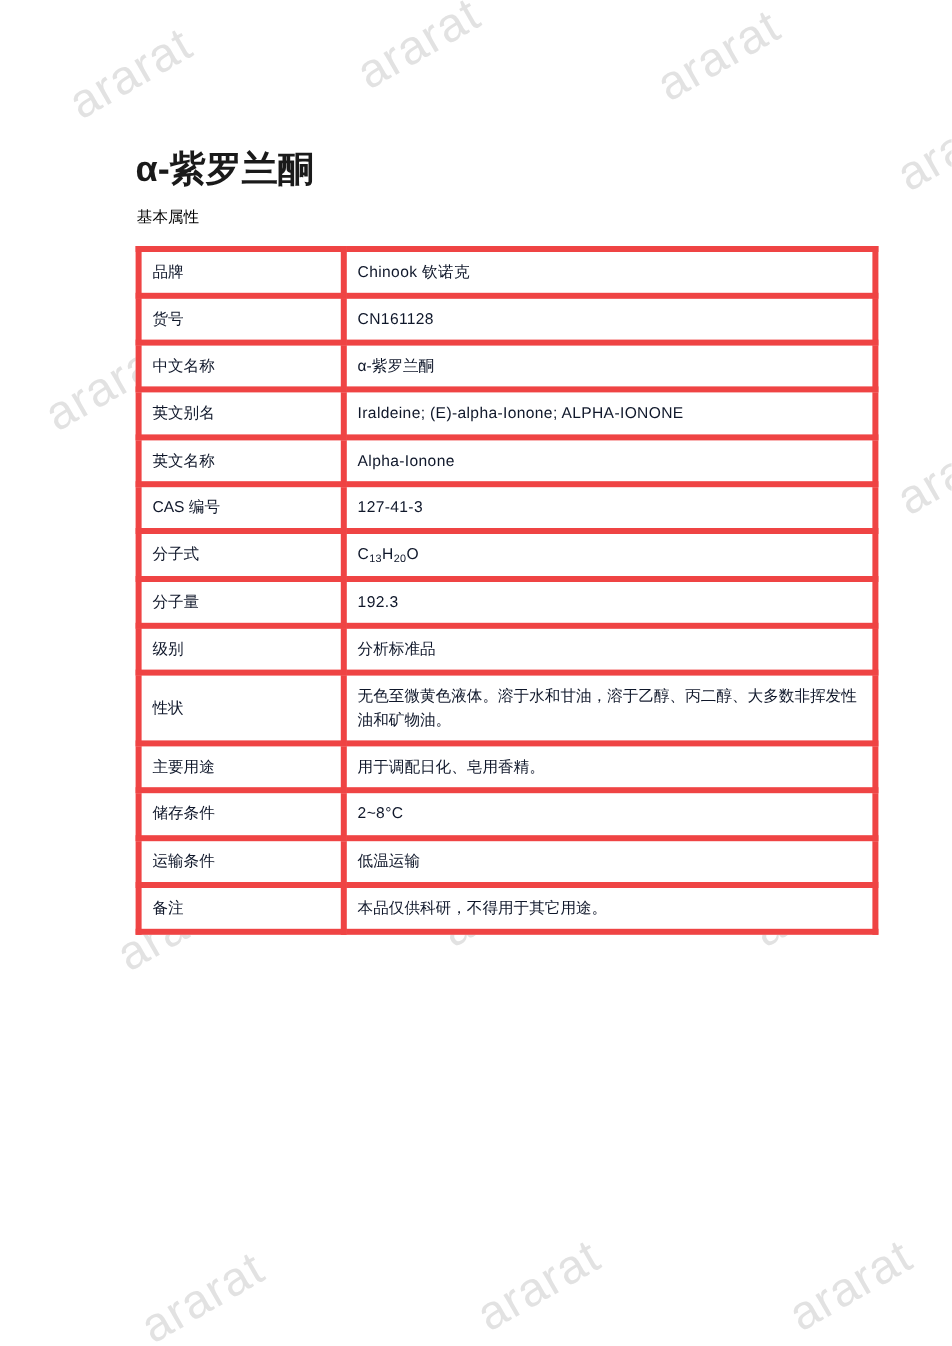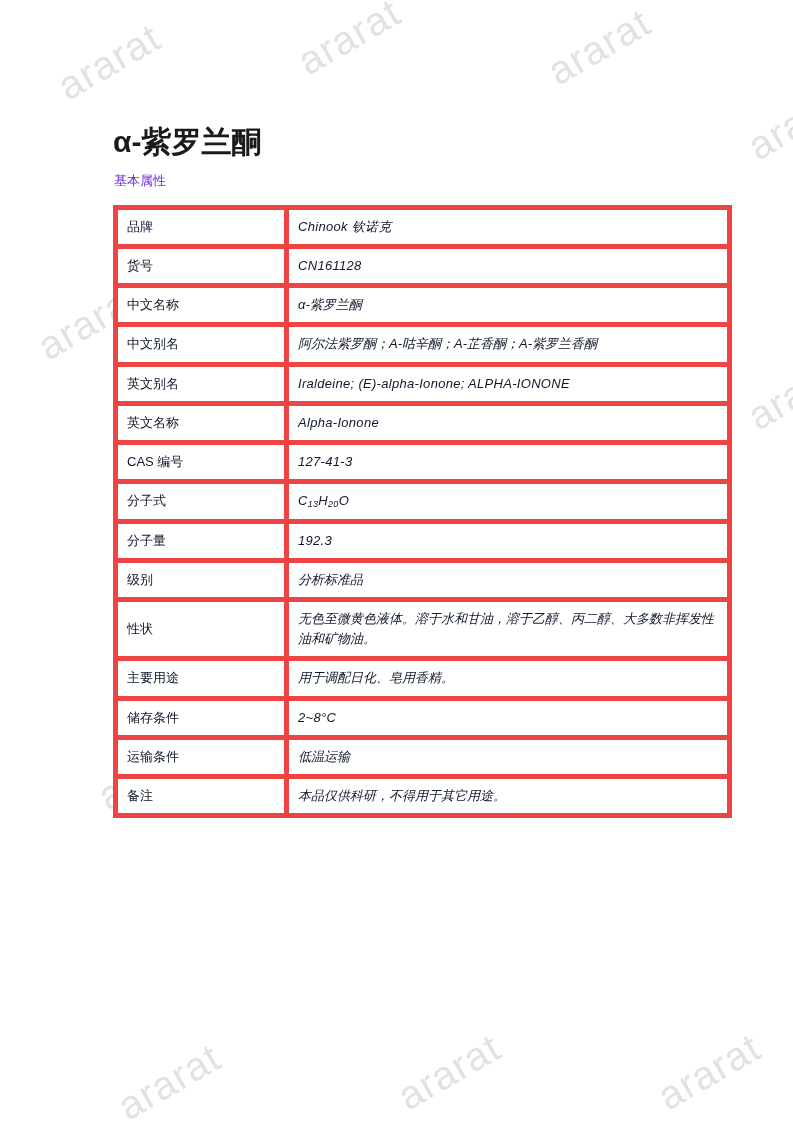--- a/index.html
+++ b/index.html
@@ -50,21 +50,21 @@
     font-weight: bold;
     letter-spacing: 0px;
     line-height: 1.2;
     color: #1a1a1a;
   }
   #section-heading {
     position: absolute;
     left: 114px;
     top: 172px;
     font-size: 13px;
-    color: #6d28d9;
+    color: #000000;
   }
 
   #prop-table {
     position: absolute;
     left: 113px;
     top: 205px;
     width: 568px;
     border-collapse: collapse;
     table-layout: fixed;
     font-size: 13px;
@@ -75,21 +75,20 @@
     padding: 7px 9px;
     vertical-align: middle;
     line-height: 1.55;
     color: #0f172a;
   }
   #prop-table td.label {
     width: 148px;
   }
   #prop-table td.value {
     width: 420px;
-    font-style: italic;
   }
   .v-latin {
     font-family: "Liberation Sans", sans-serif;
     letter-spacing: 0.3px;
   }
   sub {
     font-size: 9px;
     vertical-align: -2px;
   }
 </style>
@@ -129,24 +128,20 @@
       </tr>
       <tr>
         <td class="label">货号</td>
         <td class="value v-latin">CN161128</td>
       </tr>
       <tr>
         <td class="label">中文名称</td>
         <td class="value">α-紫罗兰酮</td>
       </tr>
       <tr>
-        <td class="label">中文别名</td>
-        <td class="value">阿尔法紫罗酮；A-咕辛酮；A-芷香酮；A-紫罗兰香酮</td>
-      </tr>
-      <tr>
         <td class="label">英文别名</td>
         <td class="value v-latin">Iraldeine; (E)-alpha-Ionone; ALPHA-IONONE</td>
       </tr>
       <tr>
         <td class="label">英文名称</td>
         <td class="value v-latin">Alpha-Ionone</td>
       </tr>
       <tr>
         <td class="label">CAS 编号</td>
         <td class="value v-latin">127-41-3</td>

